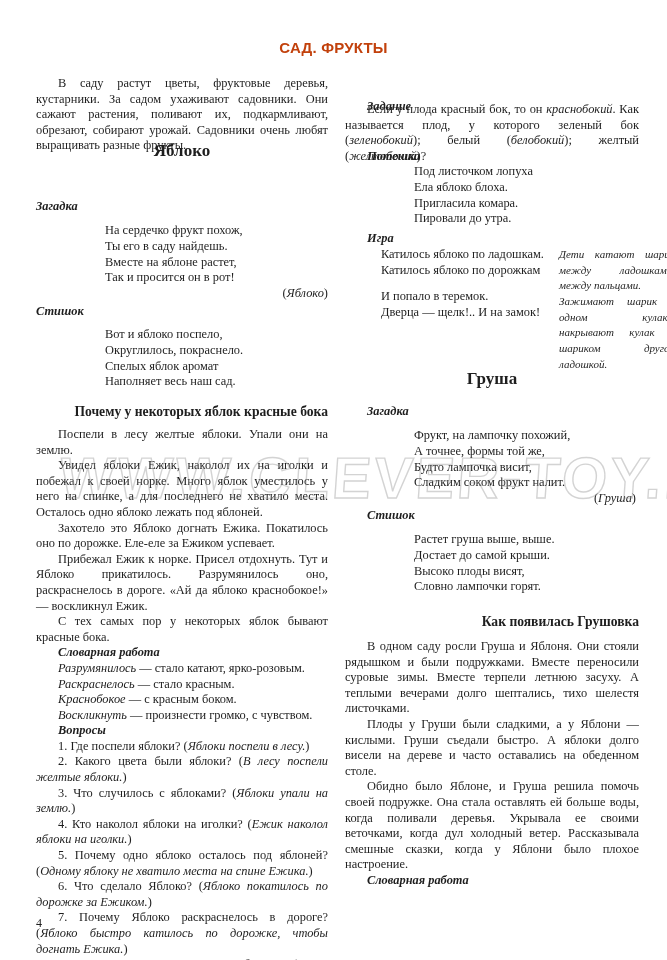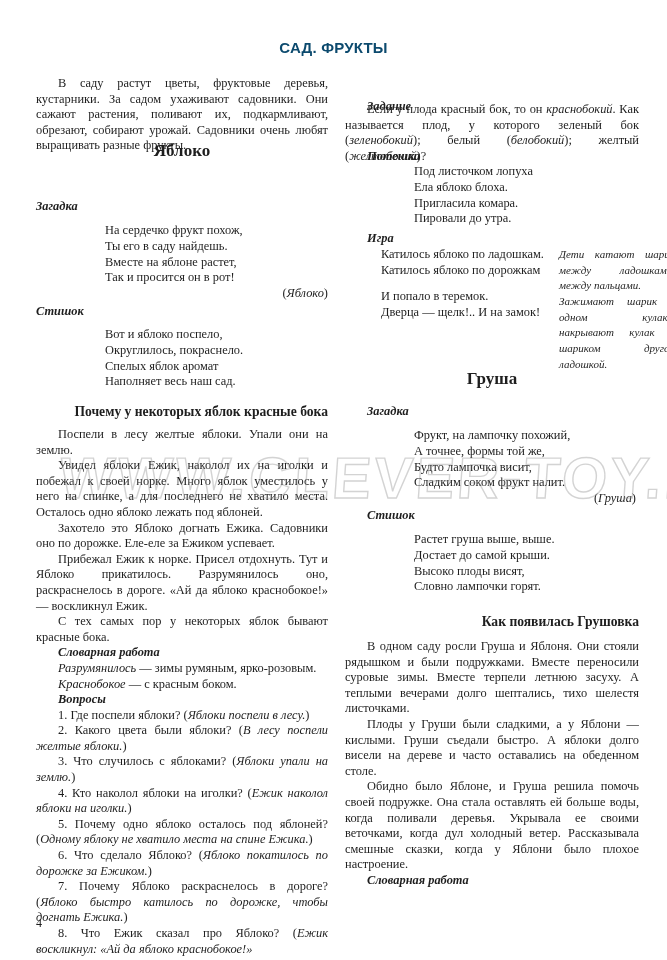--- a/index.html
+++ b/index.html
@@ -4,21 +4,21 @@
 <style>
   html, body { margin: 0; padding: 0; background: #ffffff; }
   body {
     width: 667px; height: 960px; position: relative; overflow: hidden;
     font-family: "Liberation Serif", "DejaVu Serif", serif;
     color: #1e1e1e; font-size: 12.4px; line-height: 15.6px;
   }
   .page-title {
     position: absolute; top: 40px; left: 0; width: 667px; text-align: center;
     font-family: "Liberation Sans", "DejaVu Sans", sans-serif;
-    font-weight: bold; font-size: 15px; letter-spacing: 0.2px; color: #0c4a6e;
+    font-weight: bold; font-size: 15px; letter-spacing: 0.2px; color: #c2410c;
   }
   .col { position: absolute; top: 0; }
   .col-left { left: 36px; width: 292px; }
   .col-right { left: 345px; width: 294px; }
   p { margin: 0; text-align: justify; }
   .ind { text-indent: 22px; }
   .sub { font-weight: bold; font-style: italic; }
   .sub-ind { padding-left: 22px; }
   .h2 {
     text-align: center; font-weight: bold; font-size: 17px; color: #1e1e1e;
@@ -70,27 +70,29 @@
     <div>Округлилось, покраснело.</div>
     <div>Спелых яблок аромат</div>
     <div>Наполняет весь наш сад.</div>
   </div>
 
   <div class="h3 abs" style="top:404px;width:292px;">Почему у некоторых яблок красные бока</div>
 
   <div class="abs" style="top:427px;width:292px;">
     <p class="ind">Поспели в лесу желтые яблоки. Упали они на землю.</p>
     <p class="ind">Увидел яблоки Ежик, наколол их на иголки и побежал к своей норке. Много яблок уместилось у него на спинке, а для последнего не хватило места. Осталось одно яблоко лежать под яблоней.</p>
-    <p class="ind">Захотело это Яблоко догнать Ежика. Садовники оно по дорожке. Еле-еле за Ежиком успевает.</p>
+    <p class="ind">Захотело это Яблоко догнать Ежика. Покатилось оно по дорожке. Еле-еле за Ежиком успевает.</p>
     <p class="ind">Прибежал Ежик к норке. Присел отдохнуть. Тут и Яблоко прикатилось. Разрумянилось оно, раскраснелось в дороге. «Ай да яблоко краснобокое!» — воскликнул Ежик.</p>
     <p class="ind">С тех самых пор у некоторых яблок бывают красные бока.</p>
 
     <div class="sub sub-ind">Словарная работа</div>
-    <p class="ind"><span class="i">Разрумянилось</span><span> — зимы румяным, ярко-розовым.</span></p>
+    <p class="ind"><span class="i">Разрумянилось</span><span> — стало катают, ярко-розовым.</span></p>
+    <p class="ind"><span class="i">Раскраснелось</span><span> — стало красным.</span></p>
     <p class="ind"><span class="i">Краснобокое</span><span> — с красным боком.</span></p>
+    <p class="ind"><span class="i">Воскликнуть</span><span> — произнести громко, с чувством.</span></p>
 
     <div class="sub sub-ind">Вопросы</div>
     <p class="ind"><span>1. Где поспели яблоки? (</span><span class="i">Яблоки поспели в лесу.</span><span>)</span></p>
     <p class="ind"><span>2. Какого цвета были яблоки? (</span><span class="i">В лесу поспели желтые яблоки.</span><span>)</span></p>
     <p class="ind"><span>3. Что случилось с яблоками? (</span><span class="i">Яблоки упали на землю.</span><span>)</span></p>
     <p class="ind"><span>4. Кто наколол яблоки на иголки? (</span><span class="i">Ежик наколол яблоки на иголки.</span><span>)</span></p>
     <p class="ind"><span>5. Почему одно яблоко осталось под яблоней? (</span><span class="i">Одному яблоку не хватило места на спине Ежика.</span><span>)</span></p>
     <p class="ind"><span>6. Что сделало Яблоко? (</span><span class="i">Яблоко покатилось по дорожке за Ежиком.</span><span>)</span></p>
     <p class="ind"><span>7. Почему Яблоко раскраснелось в дороге? (</span><span class="i">Яблоко быстро катилось по дорожке, чтобы догнать Ежика.</span><span>)</span></p>
     <p class="ind"><span>8. Что Ежик сказал про Яблоко? (</span><span class="i">Ежик воскликнул: «Ай да яблоко краснобокое!»</span></p>

